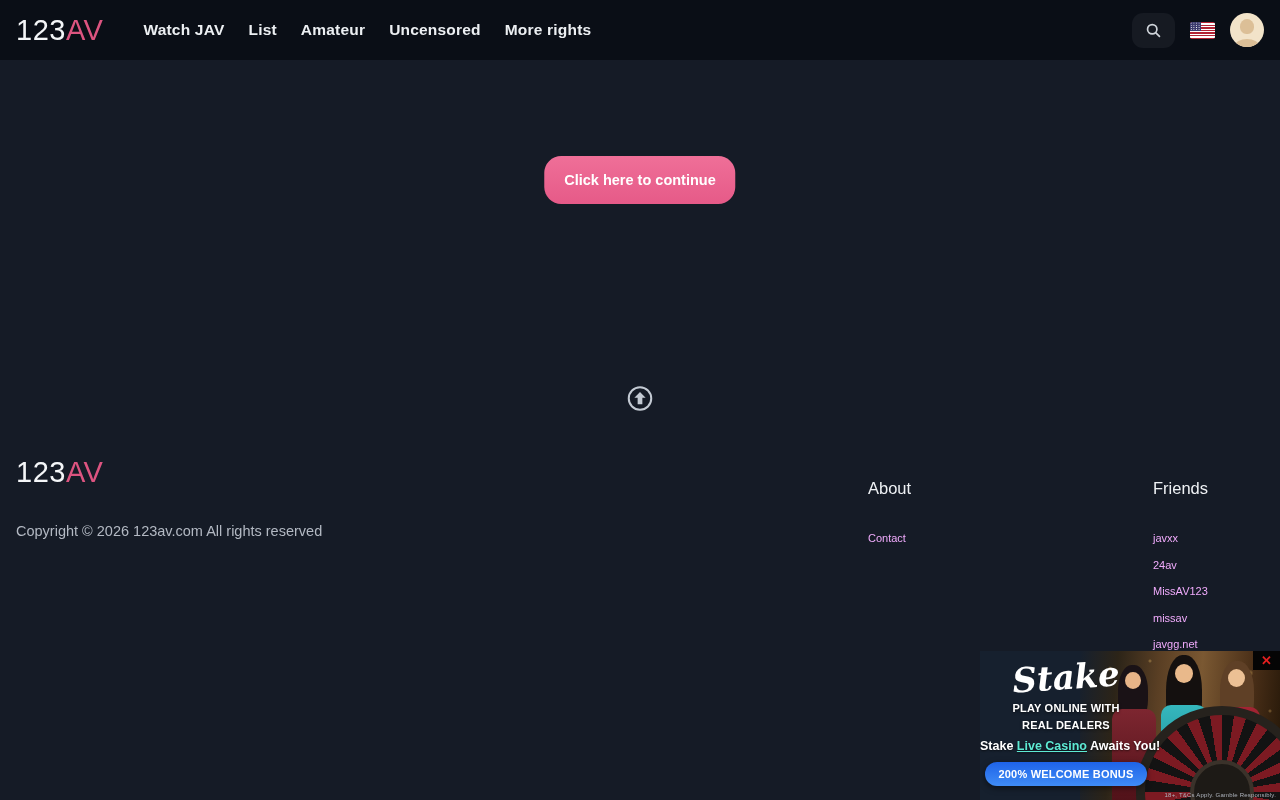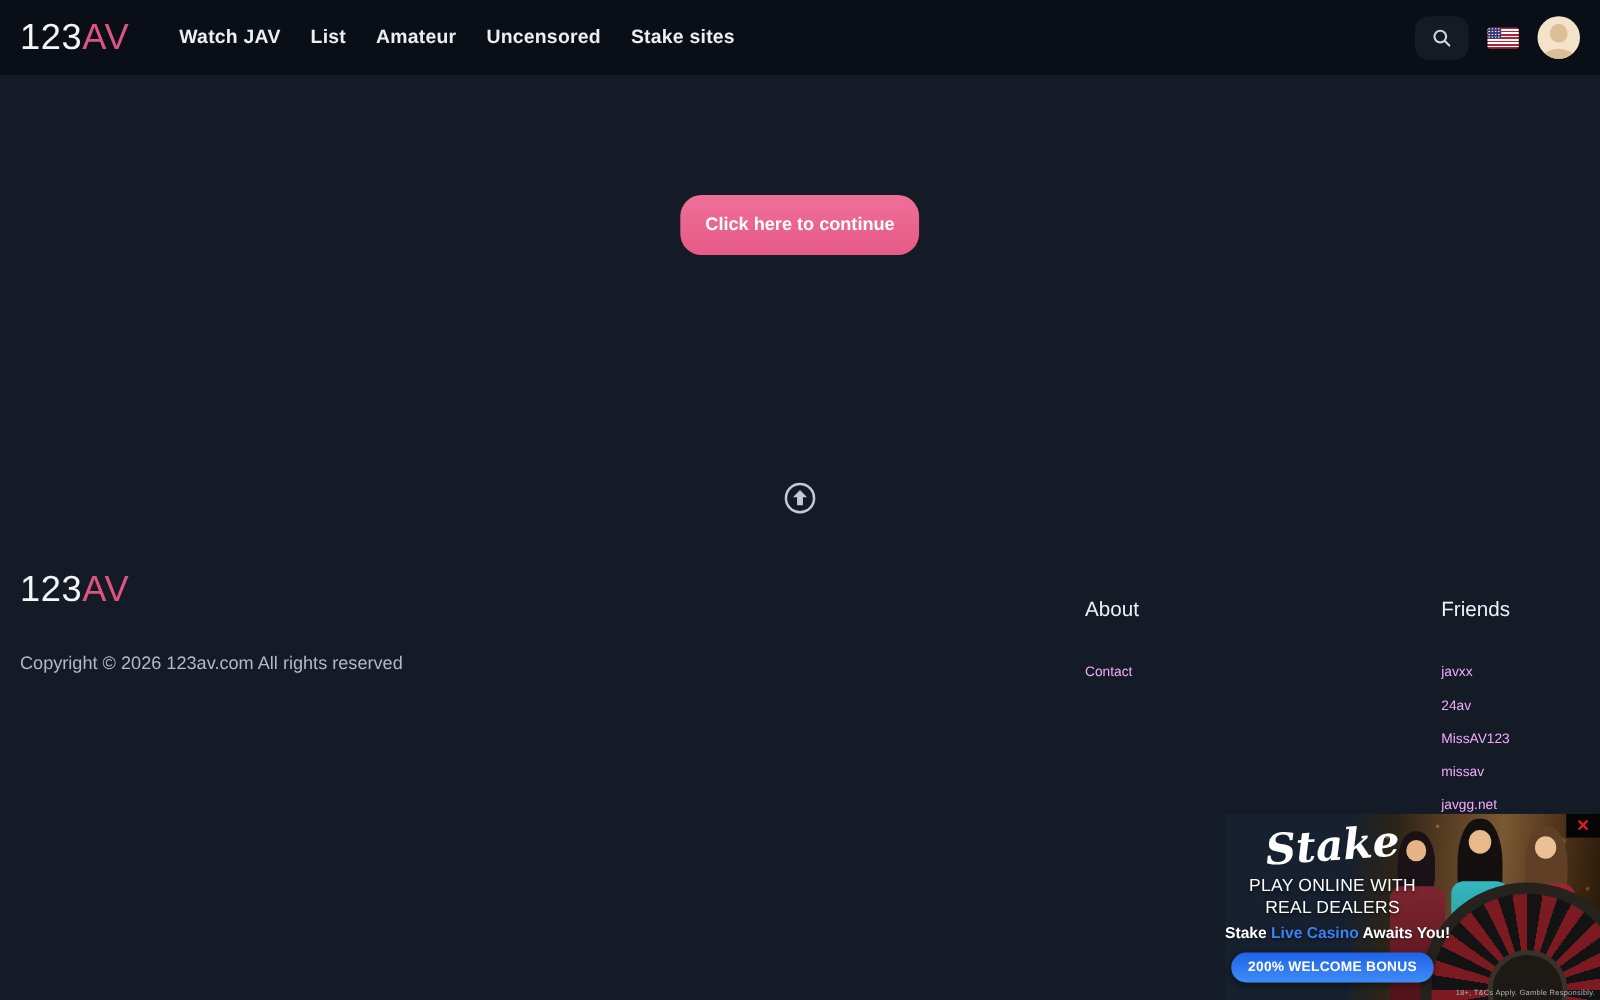--- a/index.html
+++ b/index.html
@@ -85,26 +85,26 @@
     background:repeating-linear-gradient(180deg,#caa24a 0 6px,#7a1f2a 6px 12px); transform:rotate(8deg); }
   .roulette { position:absolute; right:-28px; bottom:-78px; width:172px; height:172px;
     border-radius:50%; border:9px solid #26221d;
     background:repeating-conic-gradient(#131313 0deg 9deg, #7c1a22 9deg 18deg); }
   .roulette .hub { position:absolute; left:50%; top:50%; transform:translate(-50%,-50%);
     width:64px; height:64px; border-radius:50%; background:#1d1a16; border:4px solid #3a322a; }
   .ad-content { position:absolute; left:0; top:0; width:172px; height:149px; z-index:3;
     text-align:center; }
   .ad-brand { margin-top:6px; font-family:"DejaVu Serif", serif; font-style:italic;
     font-weight:700; font-size:34px; color:#ffffff; transform:rotate(-4deg); }
-  .ad-headline { margin-top:3px; color:#fff; font-size:14px; font-weight:400;
+  .ad-headline { margin-top:3px; color:#fff; font-size:11px; font-weight:700;
     line-height:17px; letter-spacing:.2px; white-space:nowrap;
     text-shadow:0 1px 3px rgba(0,0,0,.6); }
   .ad-subline { margin-top:5px; color:#fff; font-size:12.5px; font-weight:700;
     white-space:nowrap; text-shadow:0 1px 2px rgba(0,0,0,.6); }
-  .ad-subline .gold { color:#3b82f6; }
+  .ad-subline .gold { color:#5eead4;text-decoration:underline; }
   .ad-cta { margin-top:9px; display:inline-block; border:none; cursor:pointer;
     padding:6px 13px; border-radius:16px; color:#fff; font-size:11px; font-weight:800;
     font-family:"Liberation Sans",sans-serif; letter-spacing:.2px;
     background:linear-gradient(180deg,#1e63e8 0%, #3f8cf6 100%);
     box-shadow:0 2px 6px rgba(0,0,0,.5); white-space:nowrap; }
   .ad-close { position:absolute; top:0; right:0; width:27px; height:19px; z-index:6;
     background:#050505; border:none; color:#e51f1f; font-size:13px; font-weight:800;
     line-height:19px; text-align:center; cursor:pointer; padding:0; }
   .ad-disclaimer { position:absolute; right:4px; bottom:2px; z-index:5; font-size:6px;
     color:#aeb4bd; letter-spacing:.2px; }
@@ -114,21 +114,21 @@
 
 <div class="page">
 
   <header class="navbar">
     <div class="logo"><span class="lp">123</span><span class="ls">AV</span></div>
     <ul class="nav-list">
       <li><a href="#">Watch JAV</a></li>
       <li><a href="#">List</a></li>
       <li><a href="#">Amateur</a></li>
       <li><a href="#">Uncensored</a></li>
-      <li><a href="#">Stake sites</a></li>
+      <li><a href="#">More rights</a></li>
     </ul>
     <div class="nav-right">
       <button class="search-btn">
         <span style="display:flex;">
           <svg width="17" height="17" viewBox="0 0 20 20">
               <circle cx="8.5" cy="8.5" r="5.5" fill="none" stroke="#cfd4da" stroke-width="2"></circle>
               <line x1="12.8" y1="12.8" x2="17" y2="17" stroke="#cfd4da" stroke-width="2" stroke-linecap="round"></line>
             </svg>
         </span>
       </button>

